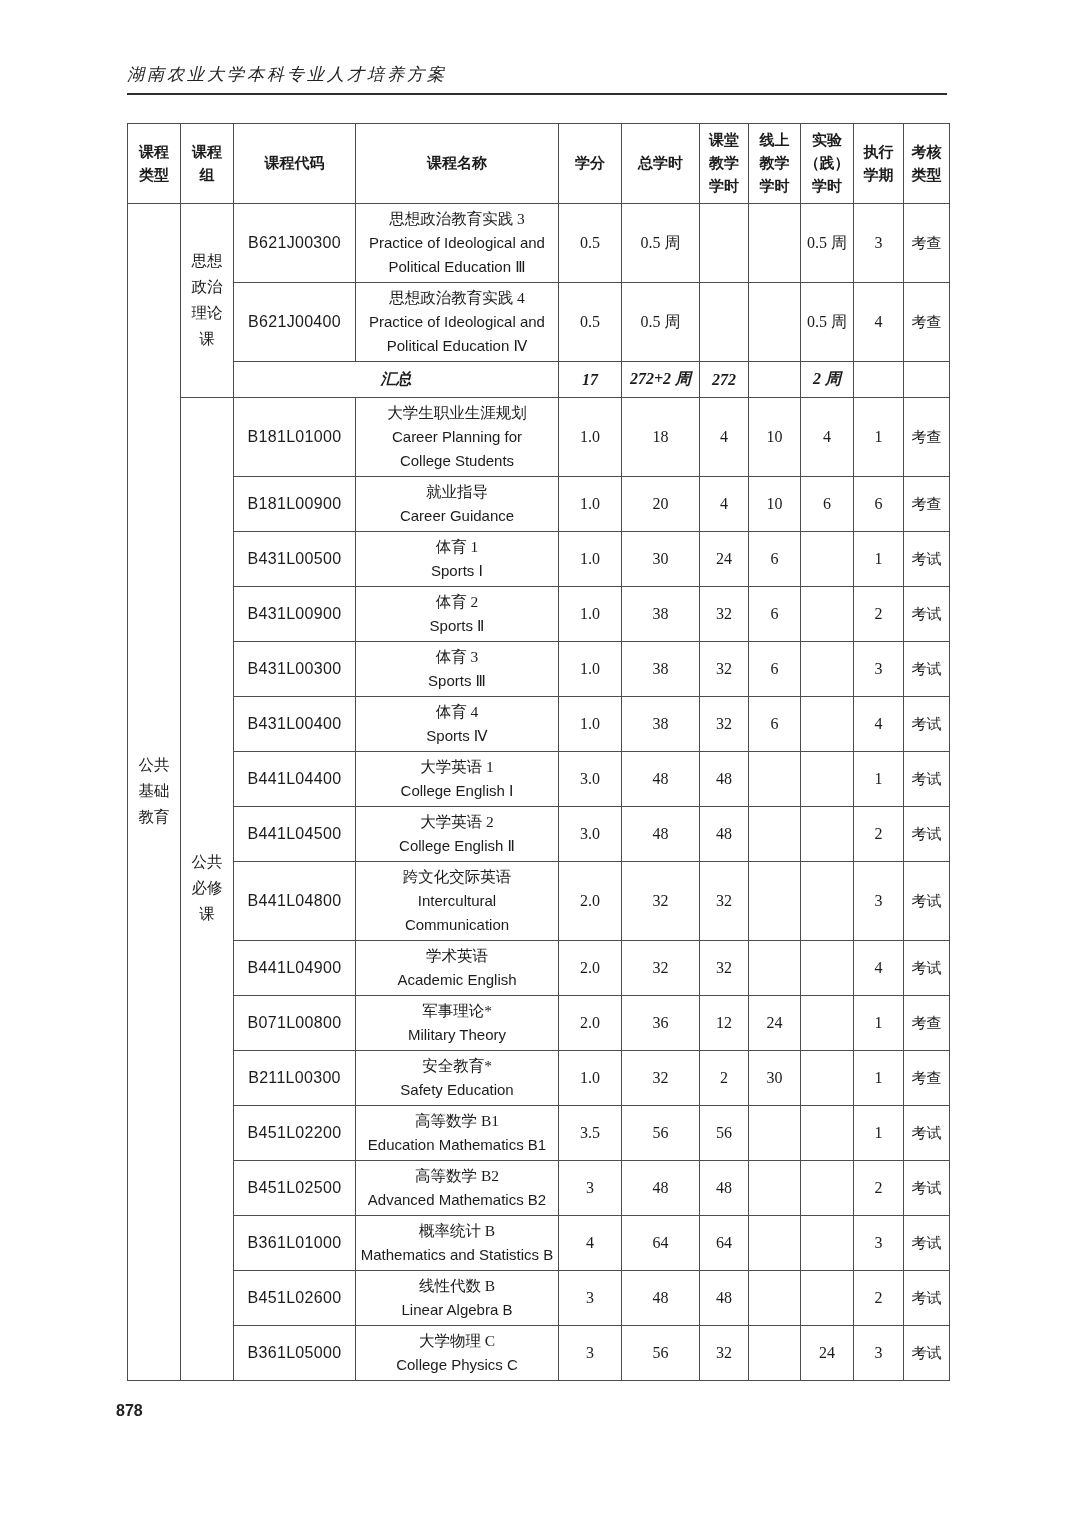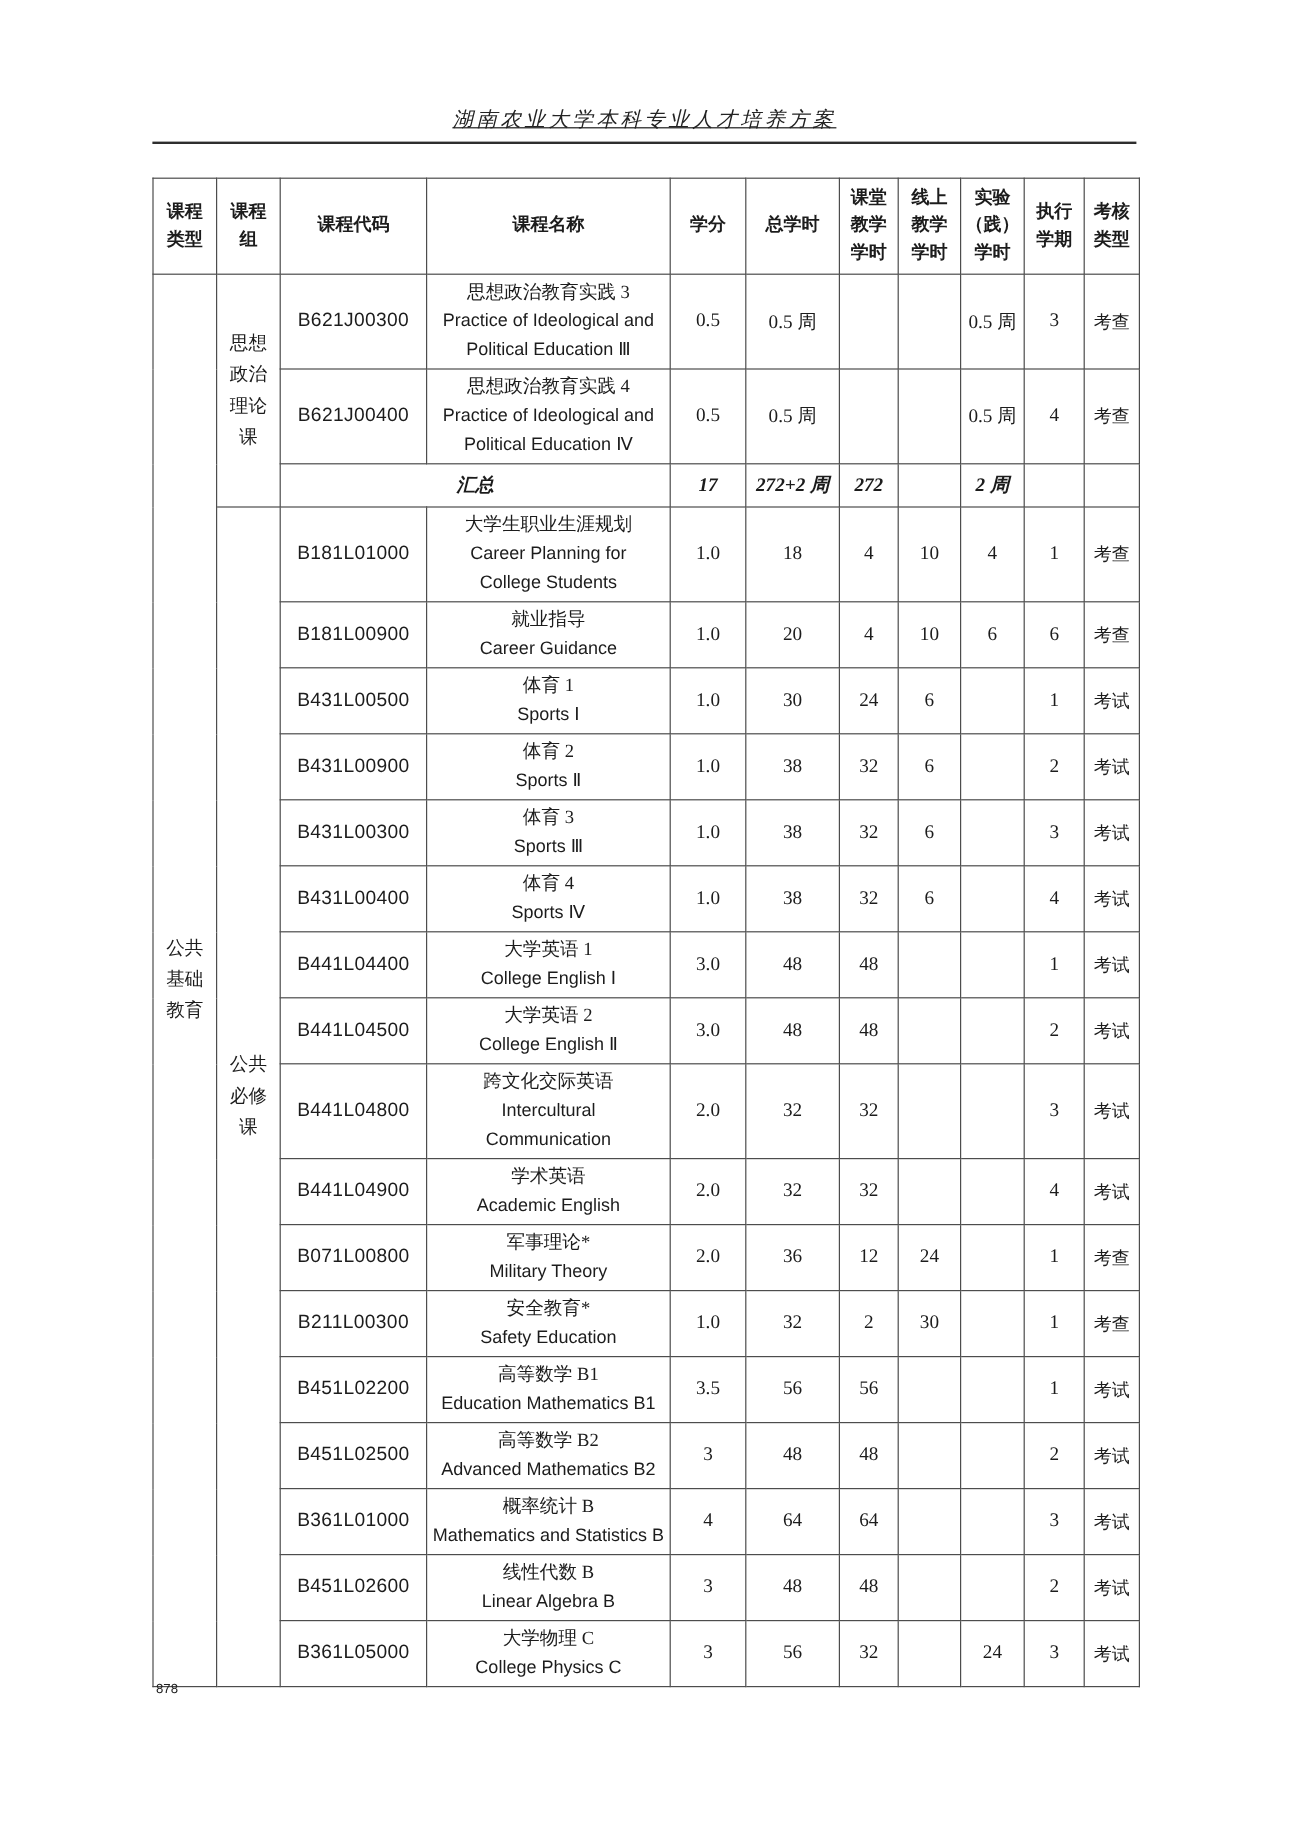--- a/index.html
+++ b/index.html
@@ -8,25 +8,24 @@
     background: #ffffff;
     position: relative;
     margin: 0 auto;
     font-family: "Liberation Sans", sans-serif;
     color: #1c1c1c;
     overflow: hidden;
     box-sizing: border-box;
   }
   .doc-header {
     margin: 0 127px;
-    padding-top: 88px;
+    padding-top: 63px;
     padding-bottom: 7px;
     border-bottom: 2px solid #2e2e2e;
-    text-align: center;
-    text-decoration: underline;
+    text-align: left;
   }
   .doc-title {
     font-family: "Liberation Serif", serif;
     font-style: italic;
     font-size: 17px;
     letter-spacing: 3px;
     color: #232323;
     white-space: nowrap;
   }
   table.course-table {
@@ -87,25 +86,26 @@
     font-size: 15px;
   }
   tr.summary-row td { font-weight: bold; }
   td.summary-label {
     font-family: "Liberation Serif", serif;
     font-size: 15.5px;
     font-weight: bold;
   }
   .page-number {
     position: absolute;
-    left: 130px;
+    left: 116px;
     top: 1402px;
     font-family: "Liberation Sans", sans-serif;
-    font-size: 11px;
+    font-size: 16px;
     color: #222;
+    font-weight: bold;
   }
 </style>
 </head>
 <body>
 
 <div class="page">
 
   <div class="doc-header">
     <div class="doc-title">湖南农业大学本科专业人才培养方案</div>
   </div>

